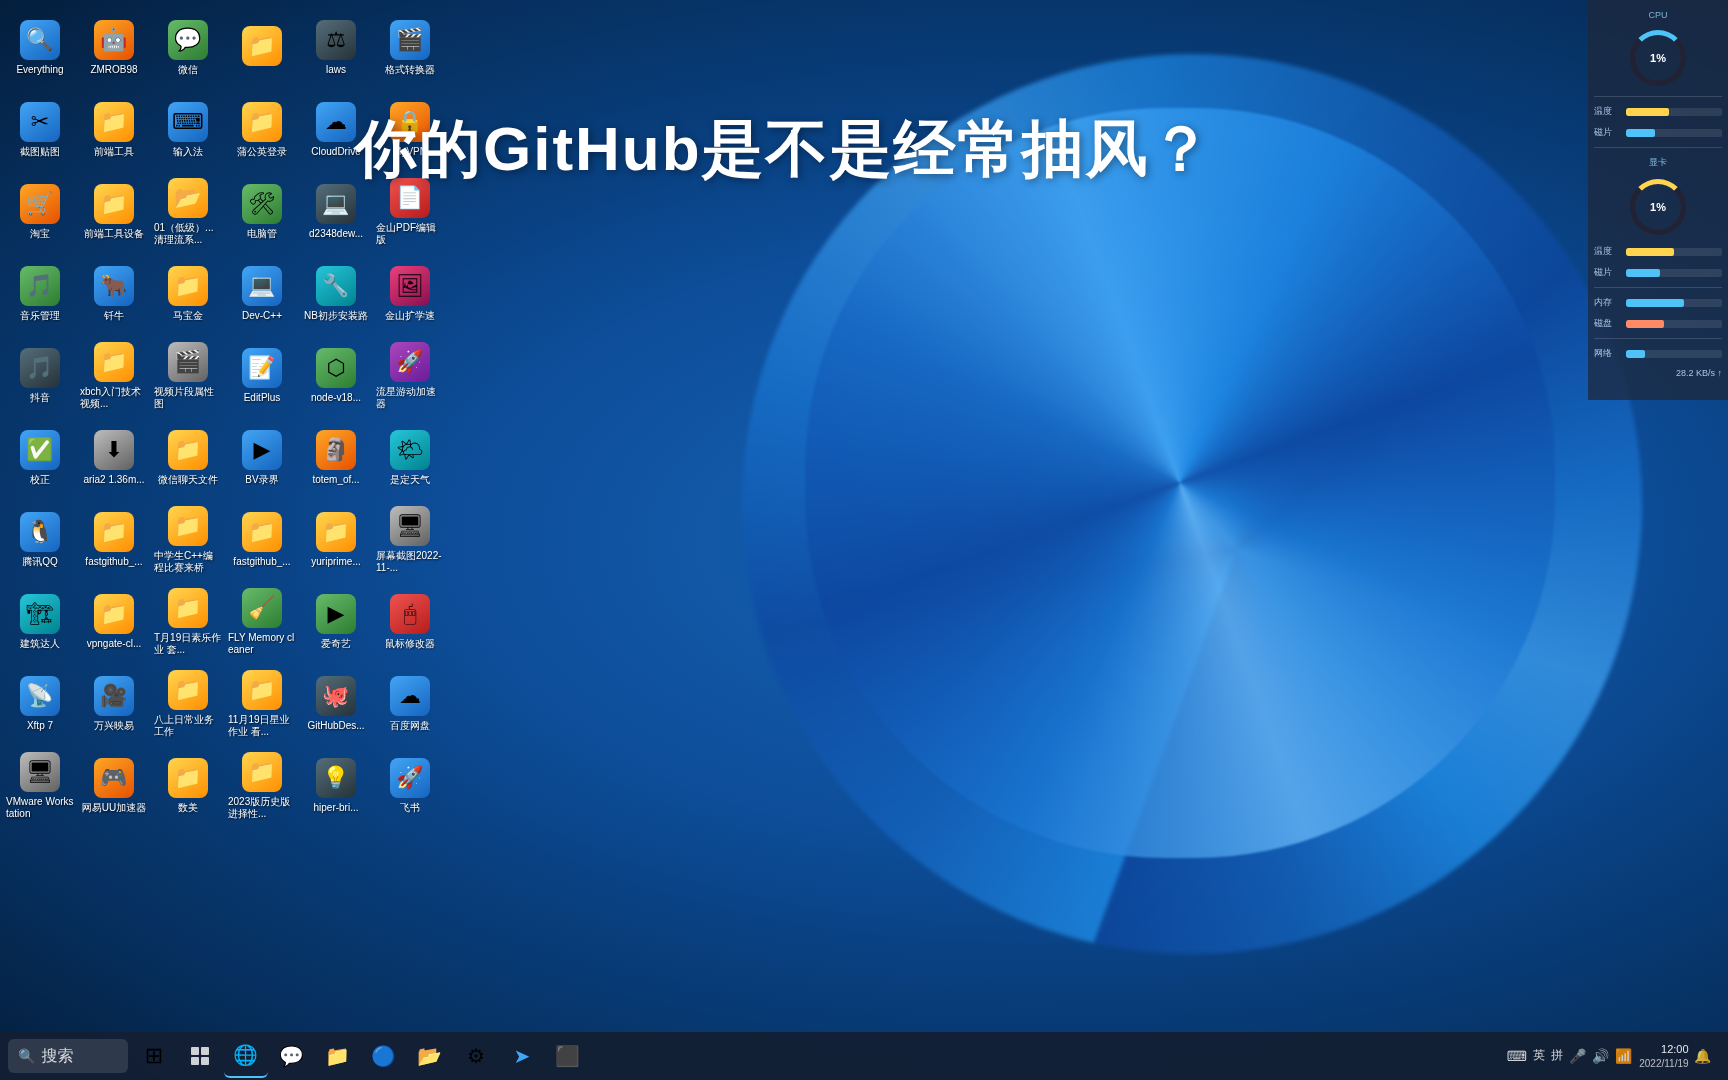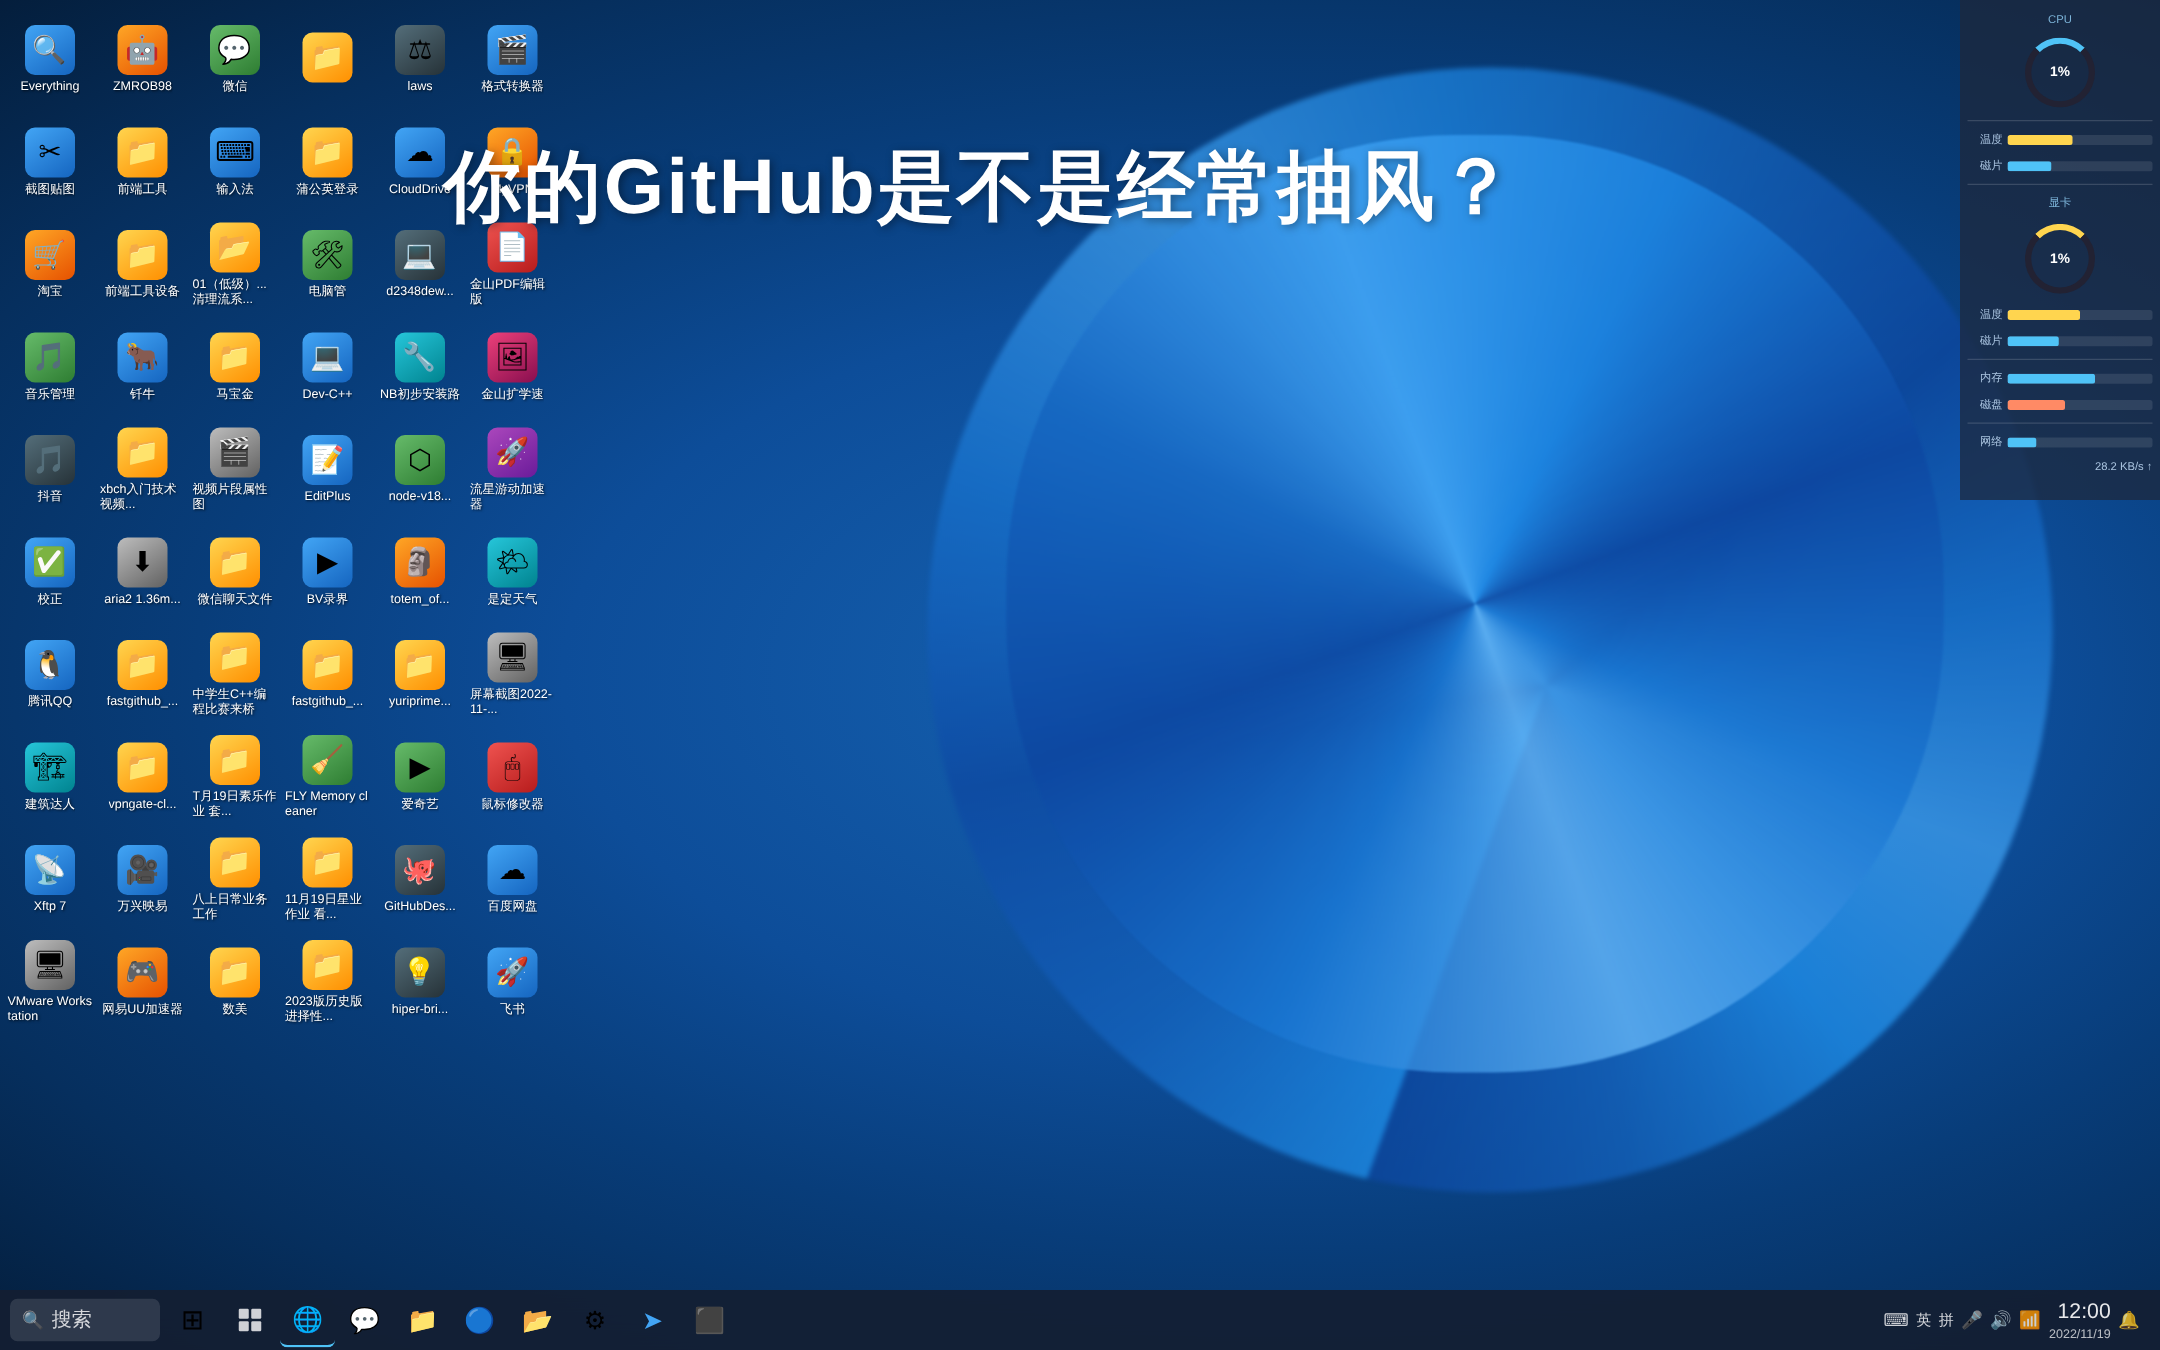--- a/index.html
+++ b/index.html
@@ -118,41 +118,40 @@
       pointer-events: none;
       z-index: 10;
       margin-top: 12px;
     }
 
     
     .sysmon-panel {
       position: absolute;
       top: 0;
       right: 0;
-      width: 160px;
+      width: 140px;
       height: 400px;
       background: rgba(30,40,60,0.75);
       padding: 8px 6px;
       display: flex;
       flex-direction: column;
       gap: 4px;
     }
 
     .sysmon-row {
       display: flex;
       align-items: center;
       gap: 4px;
       padding: 2px 0;
     }
 
     .sysmon-label {
       font-size: 9px;
       color: #aac4e0;
       min-width: 28px;
-      text-align: right;
     }
 
     .sysmon-bar-wrap {
       flex: 1;
       height: 8px;
       background: rgba(255,255,255,0.1);
       border-radius: 2px;
       overflow: hidden;
     }
 
@@ -247,21 +246,21 @@
     }
 
     .taskbar-clock {
       display: flex;
       flex-direction: column;
       align-items: flex-end;
       cursor: pointer;
     }
 
     .taskbar-time {
-      font-size: 17px;
+      font-size: 11px;
       color: rgba(255,255,255,0.9);
       line-height: 1.3;
     }
 
     .taskbar-date {
       font-size: 10px;
       color: rgba(255,255,255,0.7);
       line-height: 1.3;
     }
   </style>

